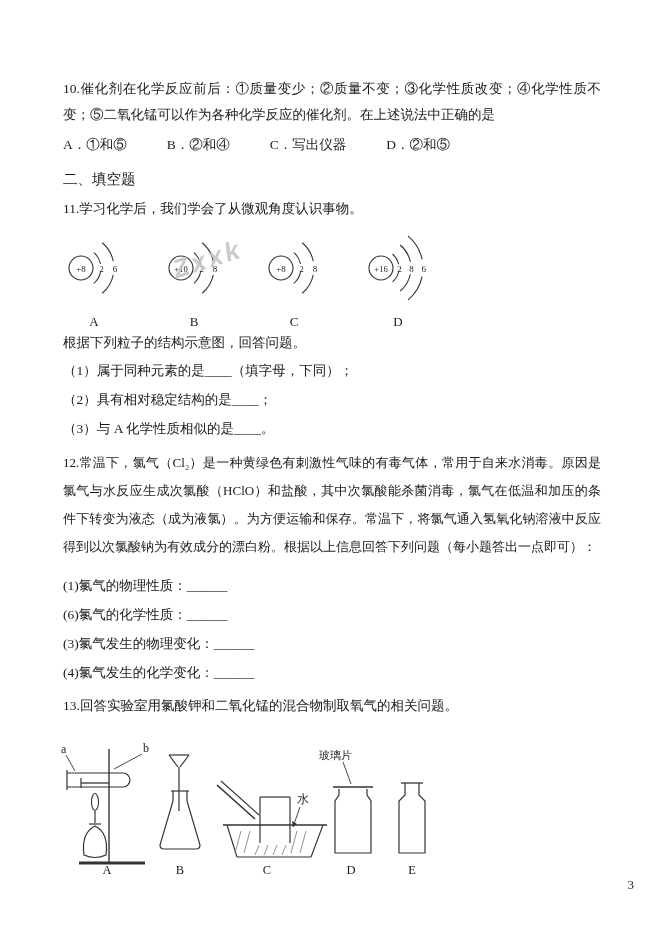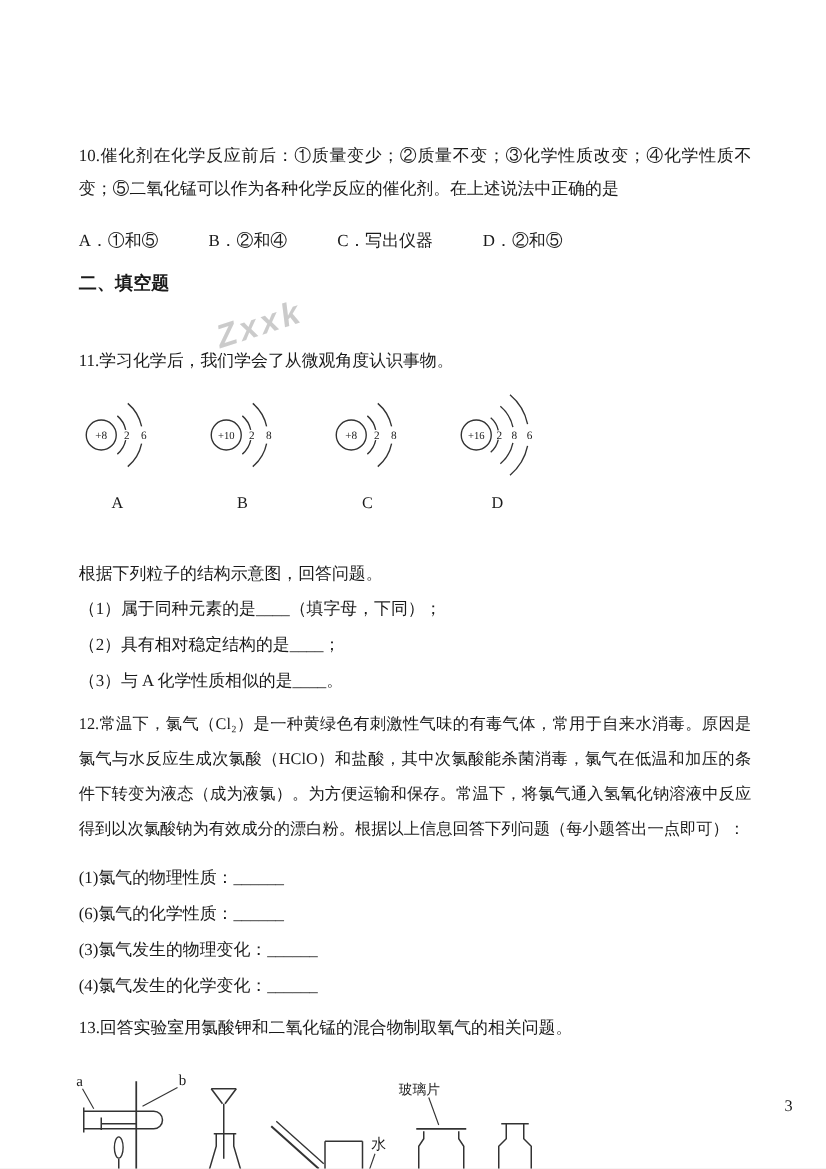--- a/index.html
+++ b/index.html
@@ -4,23 +4,23 @@
 <style>
   * { margin:0; padding:0; box-sizing:border-box; }
   html,body { background:#e8e8e8; }
   .page {
     position:relative; width:661px; height:935px; margin:0 auto;
     background:#ffffff; overflow:hidden;
     font-family:"Liberation Serif","DejaVu Serif",serif;
     color:#1a1a1a;
   }
   .content { padding:76px 60px 0 63px; }
-  .q { font-size:13.5px; line-height:26px; text-align:justify;margin-top:36px; }
-  .options-row { display:flex; gap:40px; font-size:13.5px; line-height:26px; margin-top:16px; }
-  .section-title { font-size:14.5px; font-weight:bold; line-height:26px; margin:8px 0 4px; }
+  .q { font-size:13.5px; line-height:26px; text-align:justify; }
+  .options-row { display:flex; gap:40px; font-size:13.5px; line-height:26px; margin-top:4px; }
+  .section-title { font-size:14.5px; font-weight:normal; line-height:26px; margin:8px 0 4px; }
   .diagrams-row { display:flex; align-items:flex-end; gap:42px; margin:8px 0 0 2px; }
   .diagram-col { display:flex; flex-direction:column; align-items:center; }
   .diagram-col .dlabel { margin-top:8px; font-size:13px; }
   .subq { font-size:13.5px; line-height:29px; }
   .q12stem { font-size:13px; line-height:28px; text-align:justify; margin-top:6px; }
   .gapline { height:10px; }
   .apparatus-wrap { margin:22px 0 2px -6px; }
   svg { display:block; }
   svg text { fill:#1a1a1a; font-family:"Liberation Serif","DejaVu Serif",serif; }
   .watermark {

